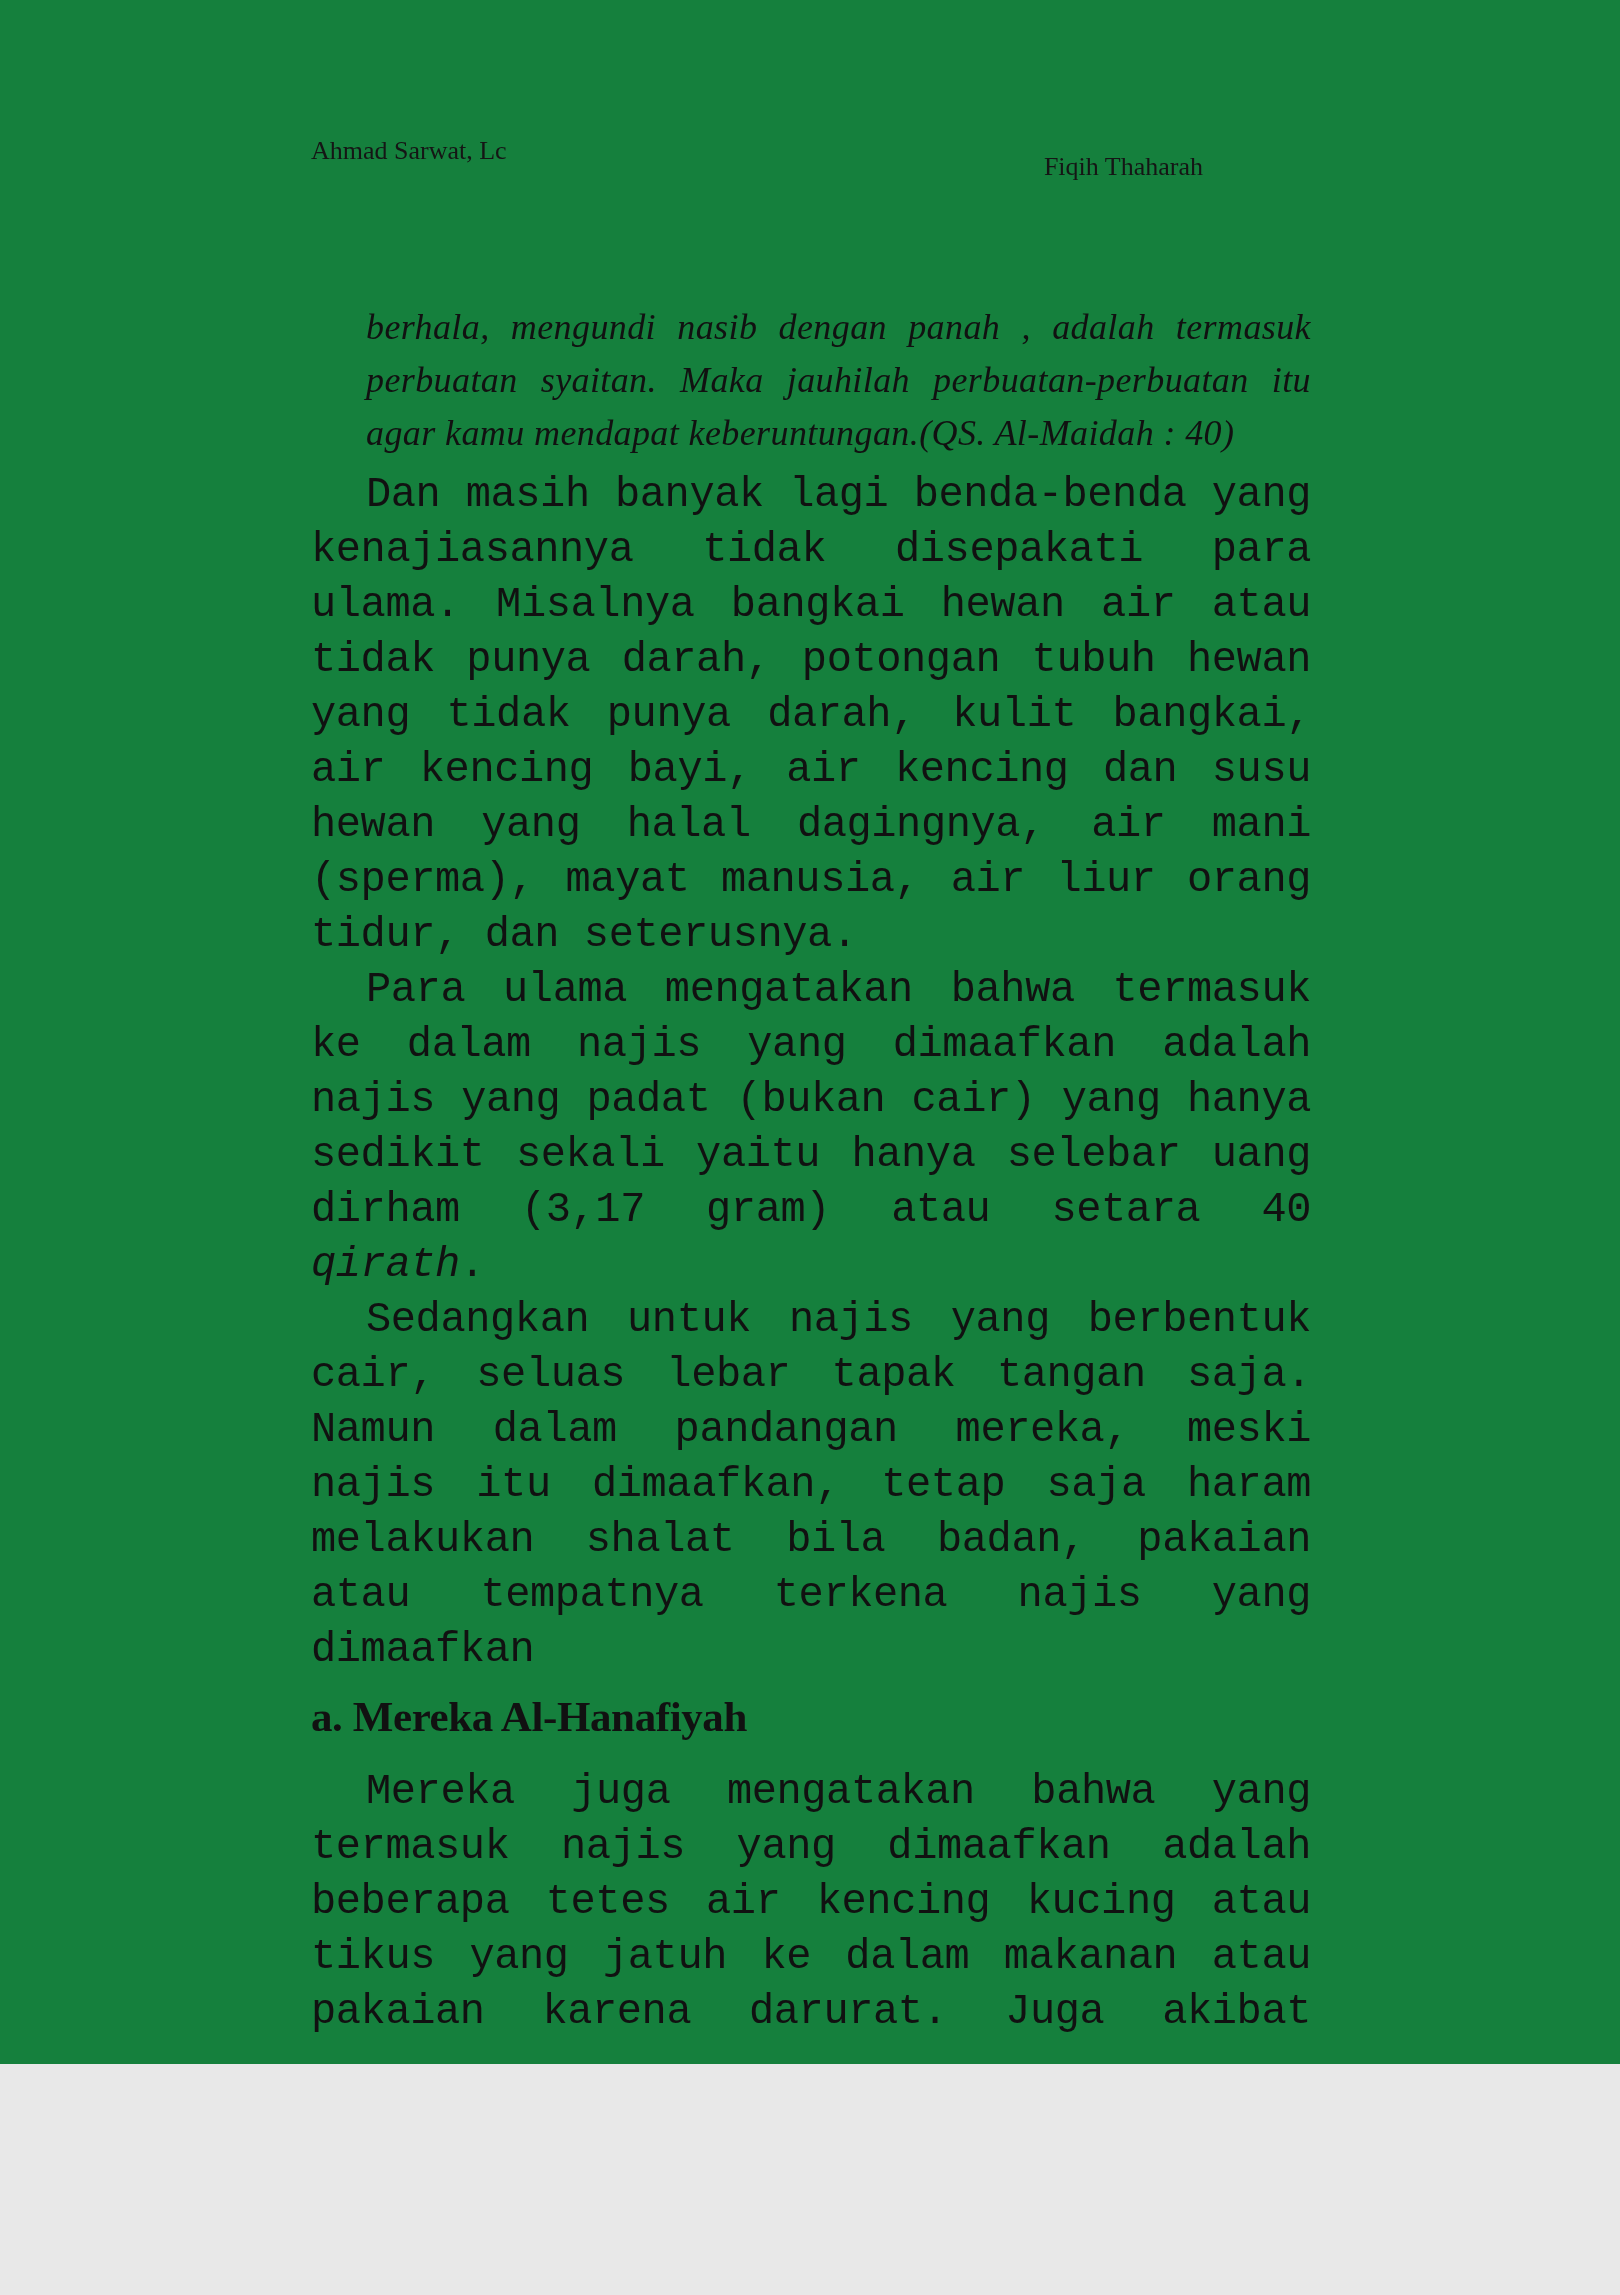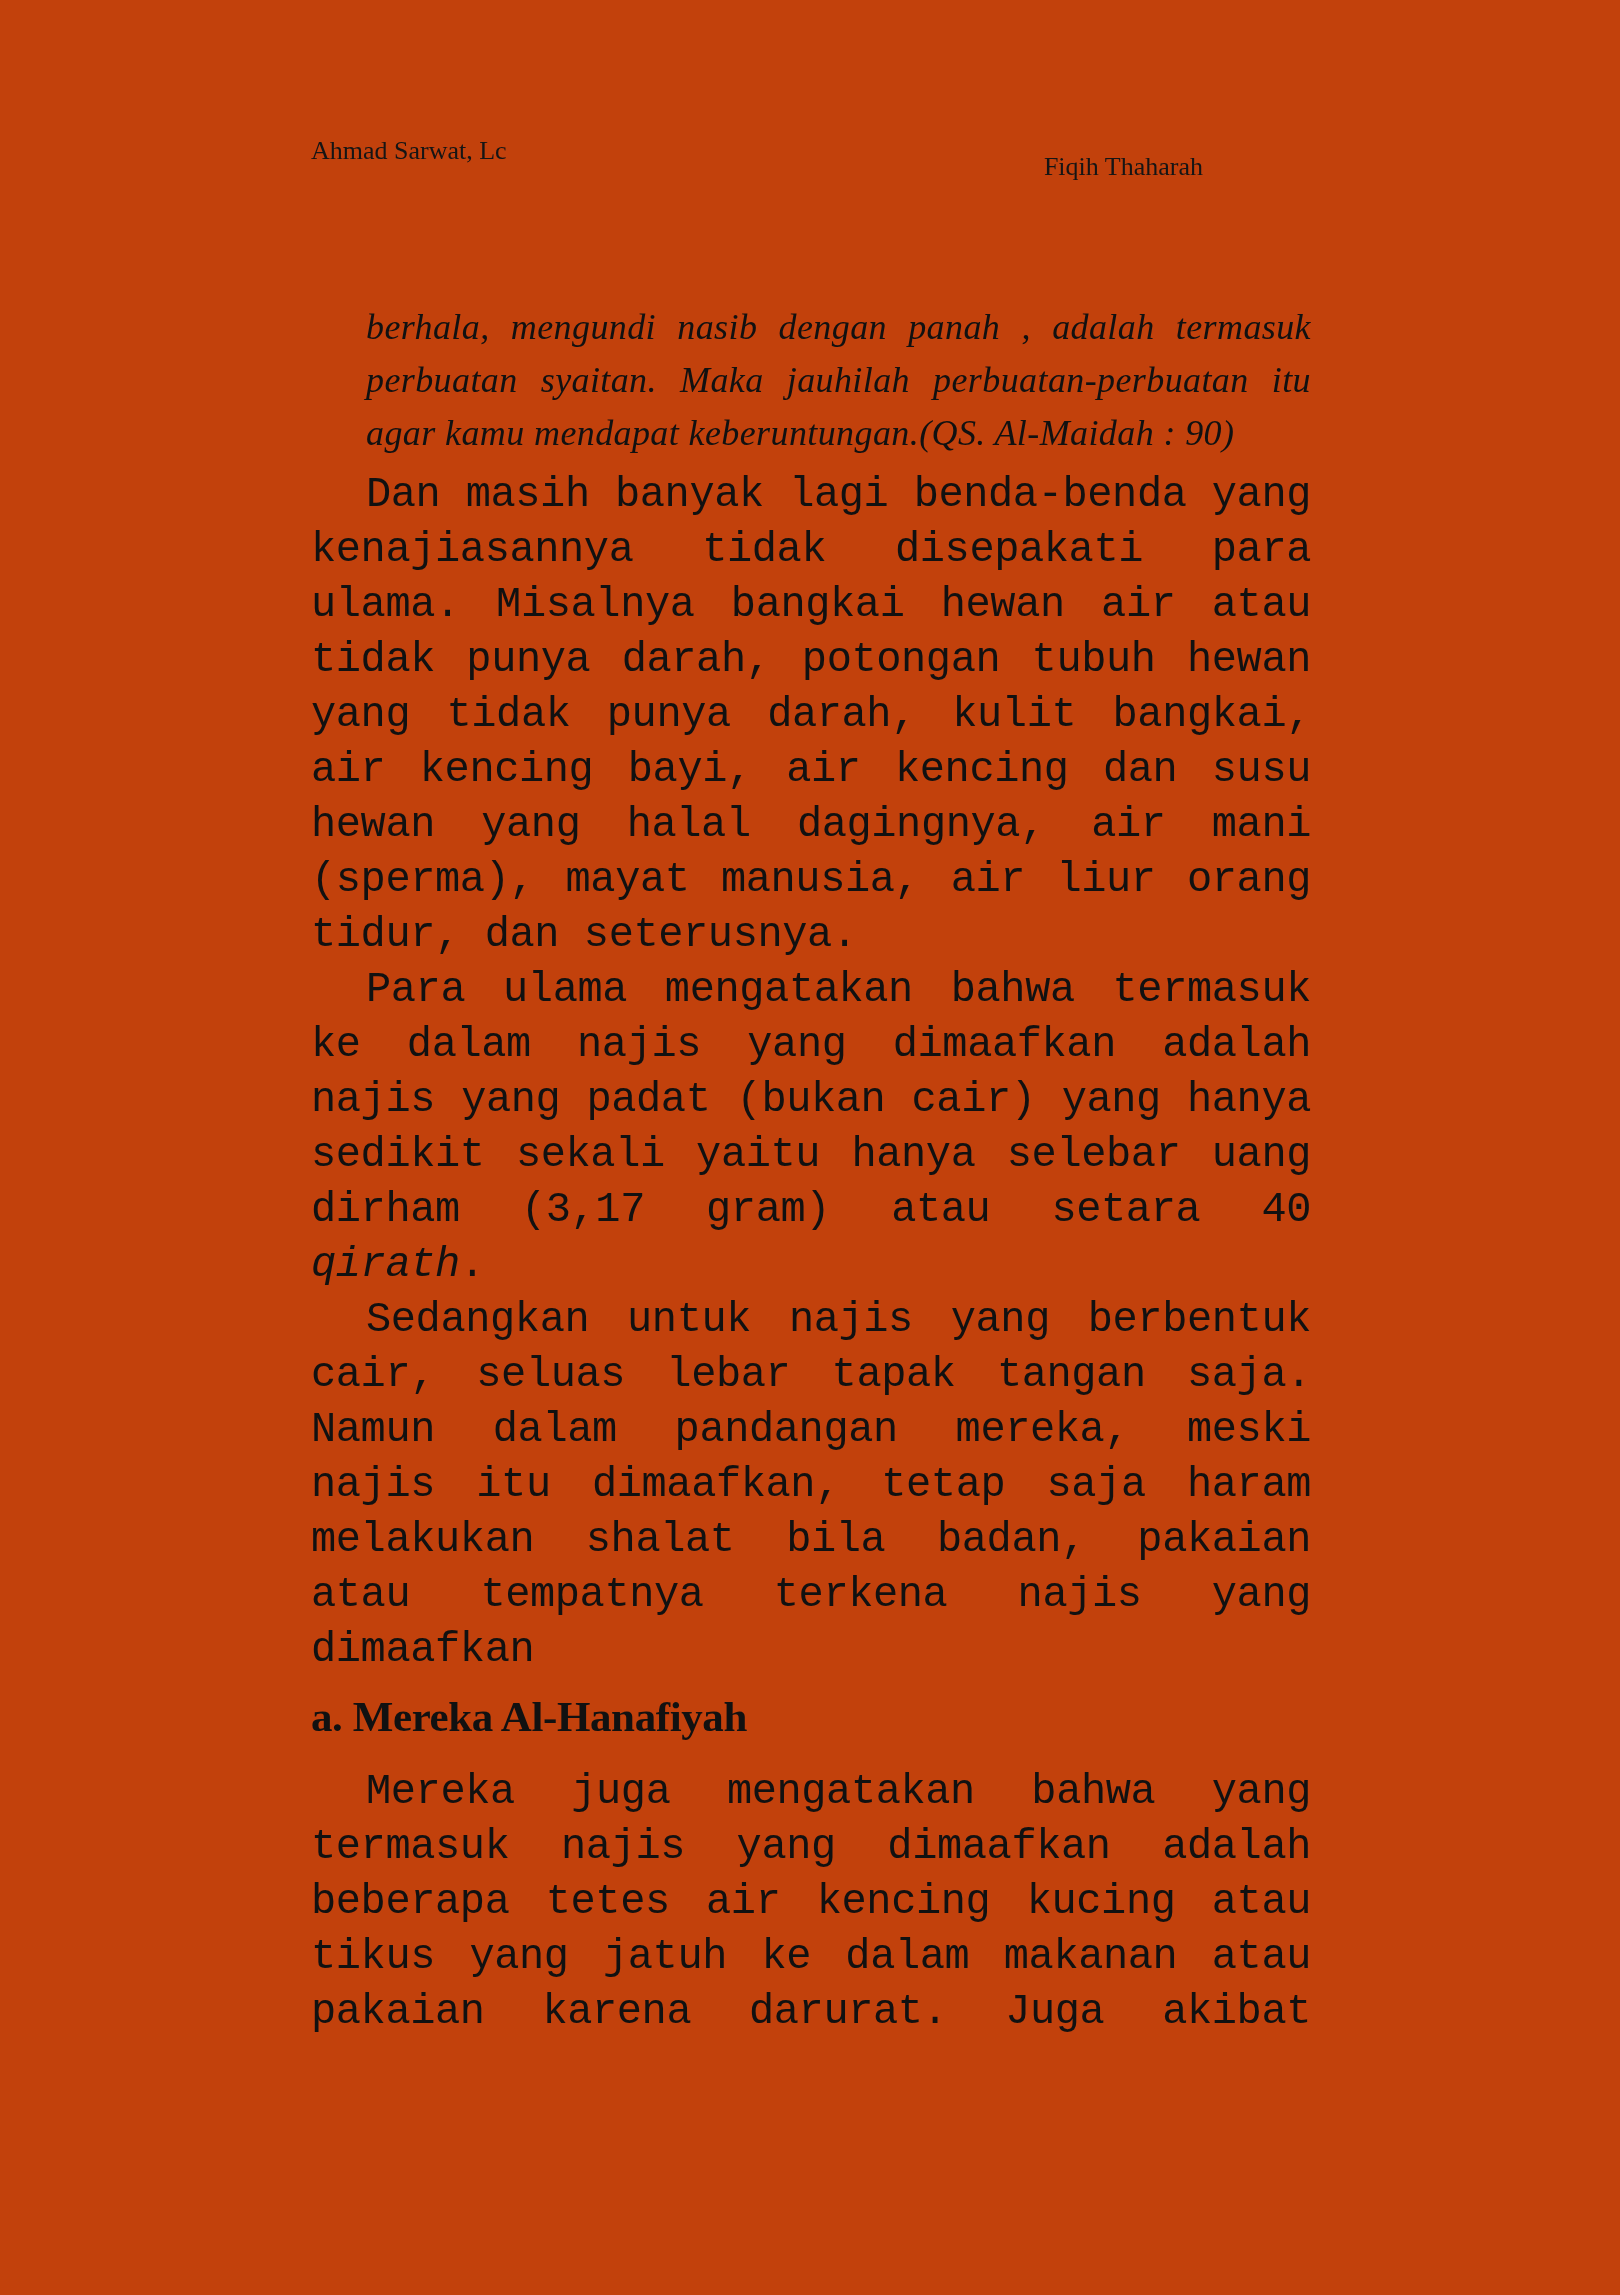--- a/index.html
+++ b/index.html
@@ -3,23 +3,23 @@
 <meta charset="utf-8">
 <style>
   html, body {
     margin: 0;
     padding: 0;
     background: #e8e8e8;
   }
   .page {
     position: relative;
     width: 1621px;
-    height: 2295px;
+    height: 2064px;
     margin: 0 auto;
-    background: #c2410c;
+    background: #15803d;
     color: #111111;
     font-family: "Liberation Serif", serif;
     overflow: hidden;
   }
   
   .running-header {
     position: absolute;
     top: 135px;
     left: 311px;
     width: 1000px;
@@ -91,21 +91,21 @@
 
 <div class="page">
 
   <header class="running-header">
     <span class="hdr-author">Ahmad Sarwat, Lc</span>
     <span class="hdr-title">Fiqih Thaharah</span>
   </header>
 
   <main class="content">
 
-    <p class="quote"><span>berhala, mengundi nasib dengan panah , adalah termasuk perbuatan syaitan. Maka jauhilah perbuatan-perbuatan itu agar kamu mendapat keberuntungan.</span><span>(QS. Al-Maidah : 90)</span></p>
+    <p class="quote"><span>berhala, mengundi nasib dengan panah , adalah termasuk perbuatan syaitan. Maka jauhilah perbuatan-perbuatan itu agar kamu mendapat keberuntungan.</span><span>(QS. Al-Maidah : 40)</span></p>
 
     <p class="body-p indent mt-p1">Dan masih banyak lagi benda-benda yang kenajiasannya tidak disepakati para ulama. Misalnya bangkai hewan air atau tidak punya darah, potongan tubuh hewan yang tidak punya darah, kulit bangkai, air kencing bayi, air kencing dan susu hewan yang halal dagingnya, air mani (sperma), mayat manusia, air liur orang tidur, dan seterusnya.</p>
 
 
 
     <p class="body-p indent justify-last"><span>Para ulama mengatakan bahwa termasuk ke dalam najis yang dimaafkan adalah najis yang padat (bukan cair) yang hanya sedikit sekali yaitu hanya selebar uang dirham (3,17 gram) atau setara 40 </span><em>qirath</em><span>.</span></p>
 
     <p class="body-p indent">Sedangkan untuk najis yang berbentuk cair, seluas lebar tapak tangan saja. Namun dalam pandangan mereka, meski najis itu dimaafkan, tetap saja haram melakukan shalat bila badan, pakaian atau tempatnya terkena najis yang dimaafkan</p>
 
     <h2 class="heading mt-h2">a. Mereka Al-Hanafiyah</h2>

